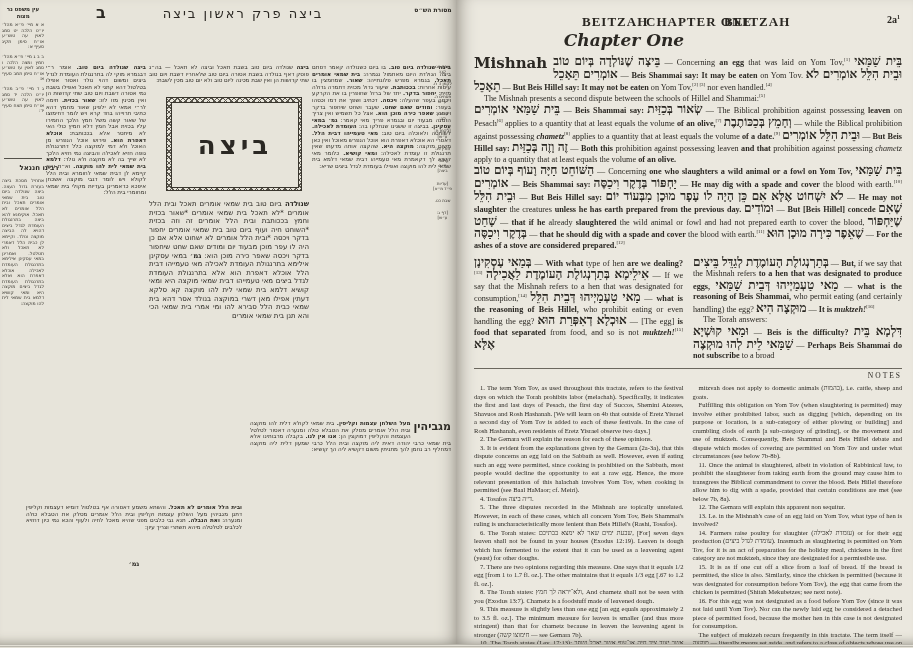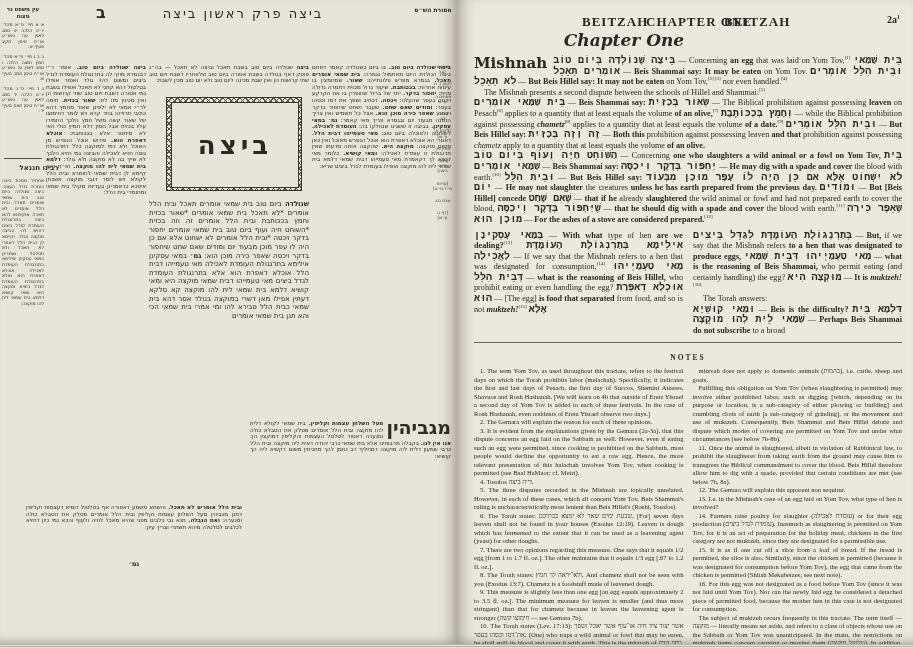--- a/index.html
+++ b/index.html
@@ -31,40 +31,40 @@
   #lp-center-top{top:64px;left:149px;width:160px;height:30px;}
   #lp-title-box{position:absolute;top:97px;left:166px;width:126px;height:84px;border:1px solid #3a362e;padding:4px;background:
      repeating-linear-gradient(45deg,#57534a 0 1px,transparent 1px 4px),
      repeating-linear-gradient(-45deg,#57534a 0 1px,transparent 1px 4px);}
   #lp-title-inner{width:100%;height:100%;background:#e7e4da;border:1px solid #3a362e;display:flex;align-items:center;justify-content:center;}
   #lp-title-word{font-family:"DejaVu Sans",sans-serif;font-weight:bold;font-size:26px;letter-spacing:4px;}
   #lp-main-text{position:absolute;top:188px;left:149px;width:160px;height:230px;font-size:7px;line-height:8.6px;overflow:hidden;margin-top:12px;}
   #lp-main-text .sg-b{font-weight:bold;}
   #lp-rashi-col{top:64px;left:312px;width:139px;height:352px;}
   #lp-rashi-wide{top:420px;left:250px;width:201px;height:82px;}
-  #lp-rashi-wide .sg-big{float:right;font-size:19px;font-weight:bold;line-height:14px;margin-left:3px;font-family:"DejaVu Sans",sans-serif;}
+  #lp-rashi-wide .sg-big{float:right;font-size:11px;font-weight:bold;line-height:14px;margin-left:3px;font-family:"DejaVu Sans",sans-serif;}
   
   #rp-inner{position:absolute;left:18px;top:0;width:428px;height:644px;}
   #rp-header{position:absolute;top:14px;left:0;width:428px;height:12px;font-family:"Liberation Serif",serif;}
   #rp-header .hw{position:absolute;font-weight:bold;font-size:13px;letter-spacing:1px;text-align:center;}
   #rp-folio{position:absolute;right:2px;top:0;font-weight:bold;font-size:10px;}
   #rp-chapter{position:absolute;top:30px;left:0;width:300px;text-align:center;font-style:italic;font-weight:bold;font-size:17px;font-family:"DejaVu Serif",serif;}
   #rp-body{position:absolute;top:56px;left:0;width:428px;font-size:8.2px;line-height:10.6px;text-align:justify;}
   #rp-body p{margin:0;}
   .seg-par .sg-b{font-weight:bold;}
   .seg-par .sg-i{font-style:italic;}
   .seg-par .sg-bi{font-weight:bold;font-style:italic;}
   .seg-par .sg-s{vertical-align:super;font-size:5px;line-height:0;}
-  .seg-par .sg-h{font-family:Liberation Mono, monospace;font-weight:bold;font-size:10px;unicode-bidi:isolate;direction:rtl;}
+  .seg-par .sg-h{font-family:Liberation Serif, serif;font-weight:bold;font-size:12px;unicode-bidi:isolate;direction:rtl;}
   .indent{text-indent:10px;}
   .section-label{float:left;font-weight:bold;font-size:15px;font-family:"DejaVu Serif",serif;margin-right:6px;line-height:14px;}
   #rp-gemara{display:flex;gap:10px;margin-top:5px;}
   .gem-col{width:209px;}
   #rp-notes-rule{border-top:1px solid #6b675e;margin-top:6px;}
-  #rp-notes-title{text-align:center;font-size:7.5px;letter-spacing:2px;font-weight:bold;margin:10px 0 3px 0;}
+  #rp-notes-title{text-align:right;font-size:7.5px;letter-spacing:2px;font-weight:normal;margin:2px 0 3px 0;}
   #rp-notes{display:flex;gap:9px;height:316px;overflow:hidden;}
   .notes-col{width:210px;font-size:6.6px;line-height:8.5px;text-align:justify;}
   .notes-col p{margin:0 0 1px 0;text-indent:6px;}
 </style>
 </head>
 <body>
 
 <div id="book">
 
   <div class="page" id="left-page">

